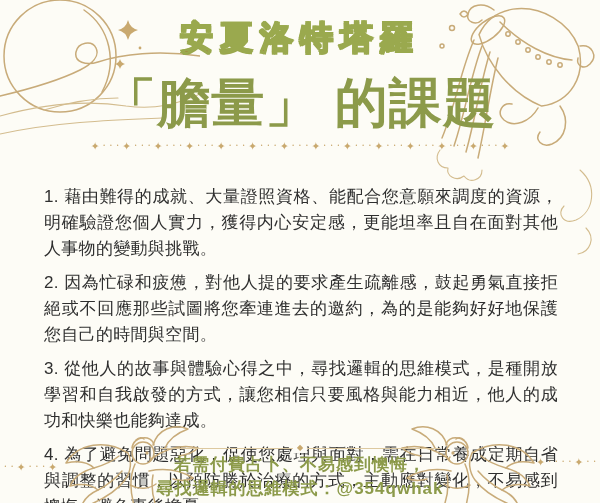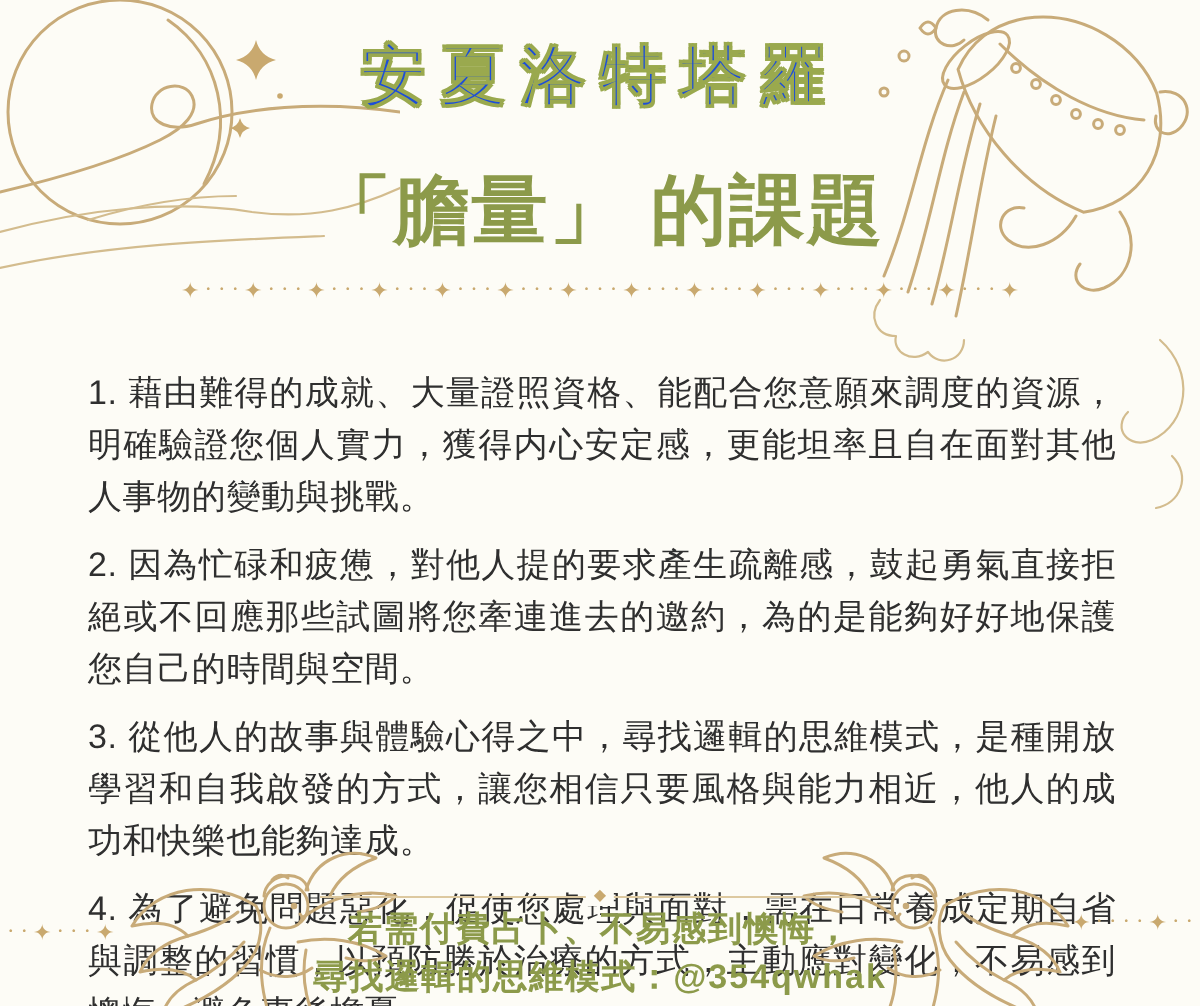--- a/index.html
+++ b/index.html
@@ -14,29 +14,29 @@
   .lineart{stroke:#c8ab79;fill:none;stroke-width:1.5;stroke-linecap:round;stroke-linejoin:round;}
   .lineart-thin{stroke:#d3bc8e;fill:none;stroke-width:1.1;stroke-linecap:round;}
   .sparkfill{fill:#c9a96f;stroke:none;}
 
   .deco-topleft{position:absolute;top:0;left:0;}
   .deco-topright{position:absolute;top:0;right:0;}
 
   .brand{
     position:absolute;top:16px;left:0;width:100%;
     text-align:center;
-    font-size:33px;font-weight:400;letter-spacing:7px;
-    color:#1d4ed8;
+    font-size:33px;font-weight:700;letter-spacing:7px;
+    color:#b91c1c;
     -webkit-text-stroke:1.5px #9aa94e;
     text-shadow:-1px -1px 0 #9aa94e,1px -1px 0 #9aa94e,-1px 1px 0 #9aa94e,1px 1px 0 #9aa94e;
   }
   .title{
-    position:absolute;top:80px;left:0;width:100%;
+    position:absolute;top:68px;left:0;width:100%;
     text-align:center;
-    font-size:38px;font-weight:900;letter-spacing:1px;
+    font-size:53px;font-weight:900;letter-spacing:1px;
     color:#8c9a4a;
   }
   .divider{
     position:absolute;top:136px;left:0;width:100%;
     text-align:center;color:#c9a96f;white-space:nowrap;
   }
   .sp-big{font-size:11px;margin:0 1px;}
   .sp-dot{font-size:5px;margin:0 2.5px;vertical-align:3px;}
 
   .reading{

